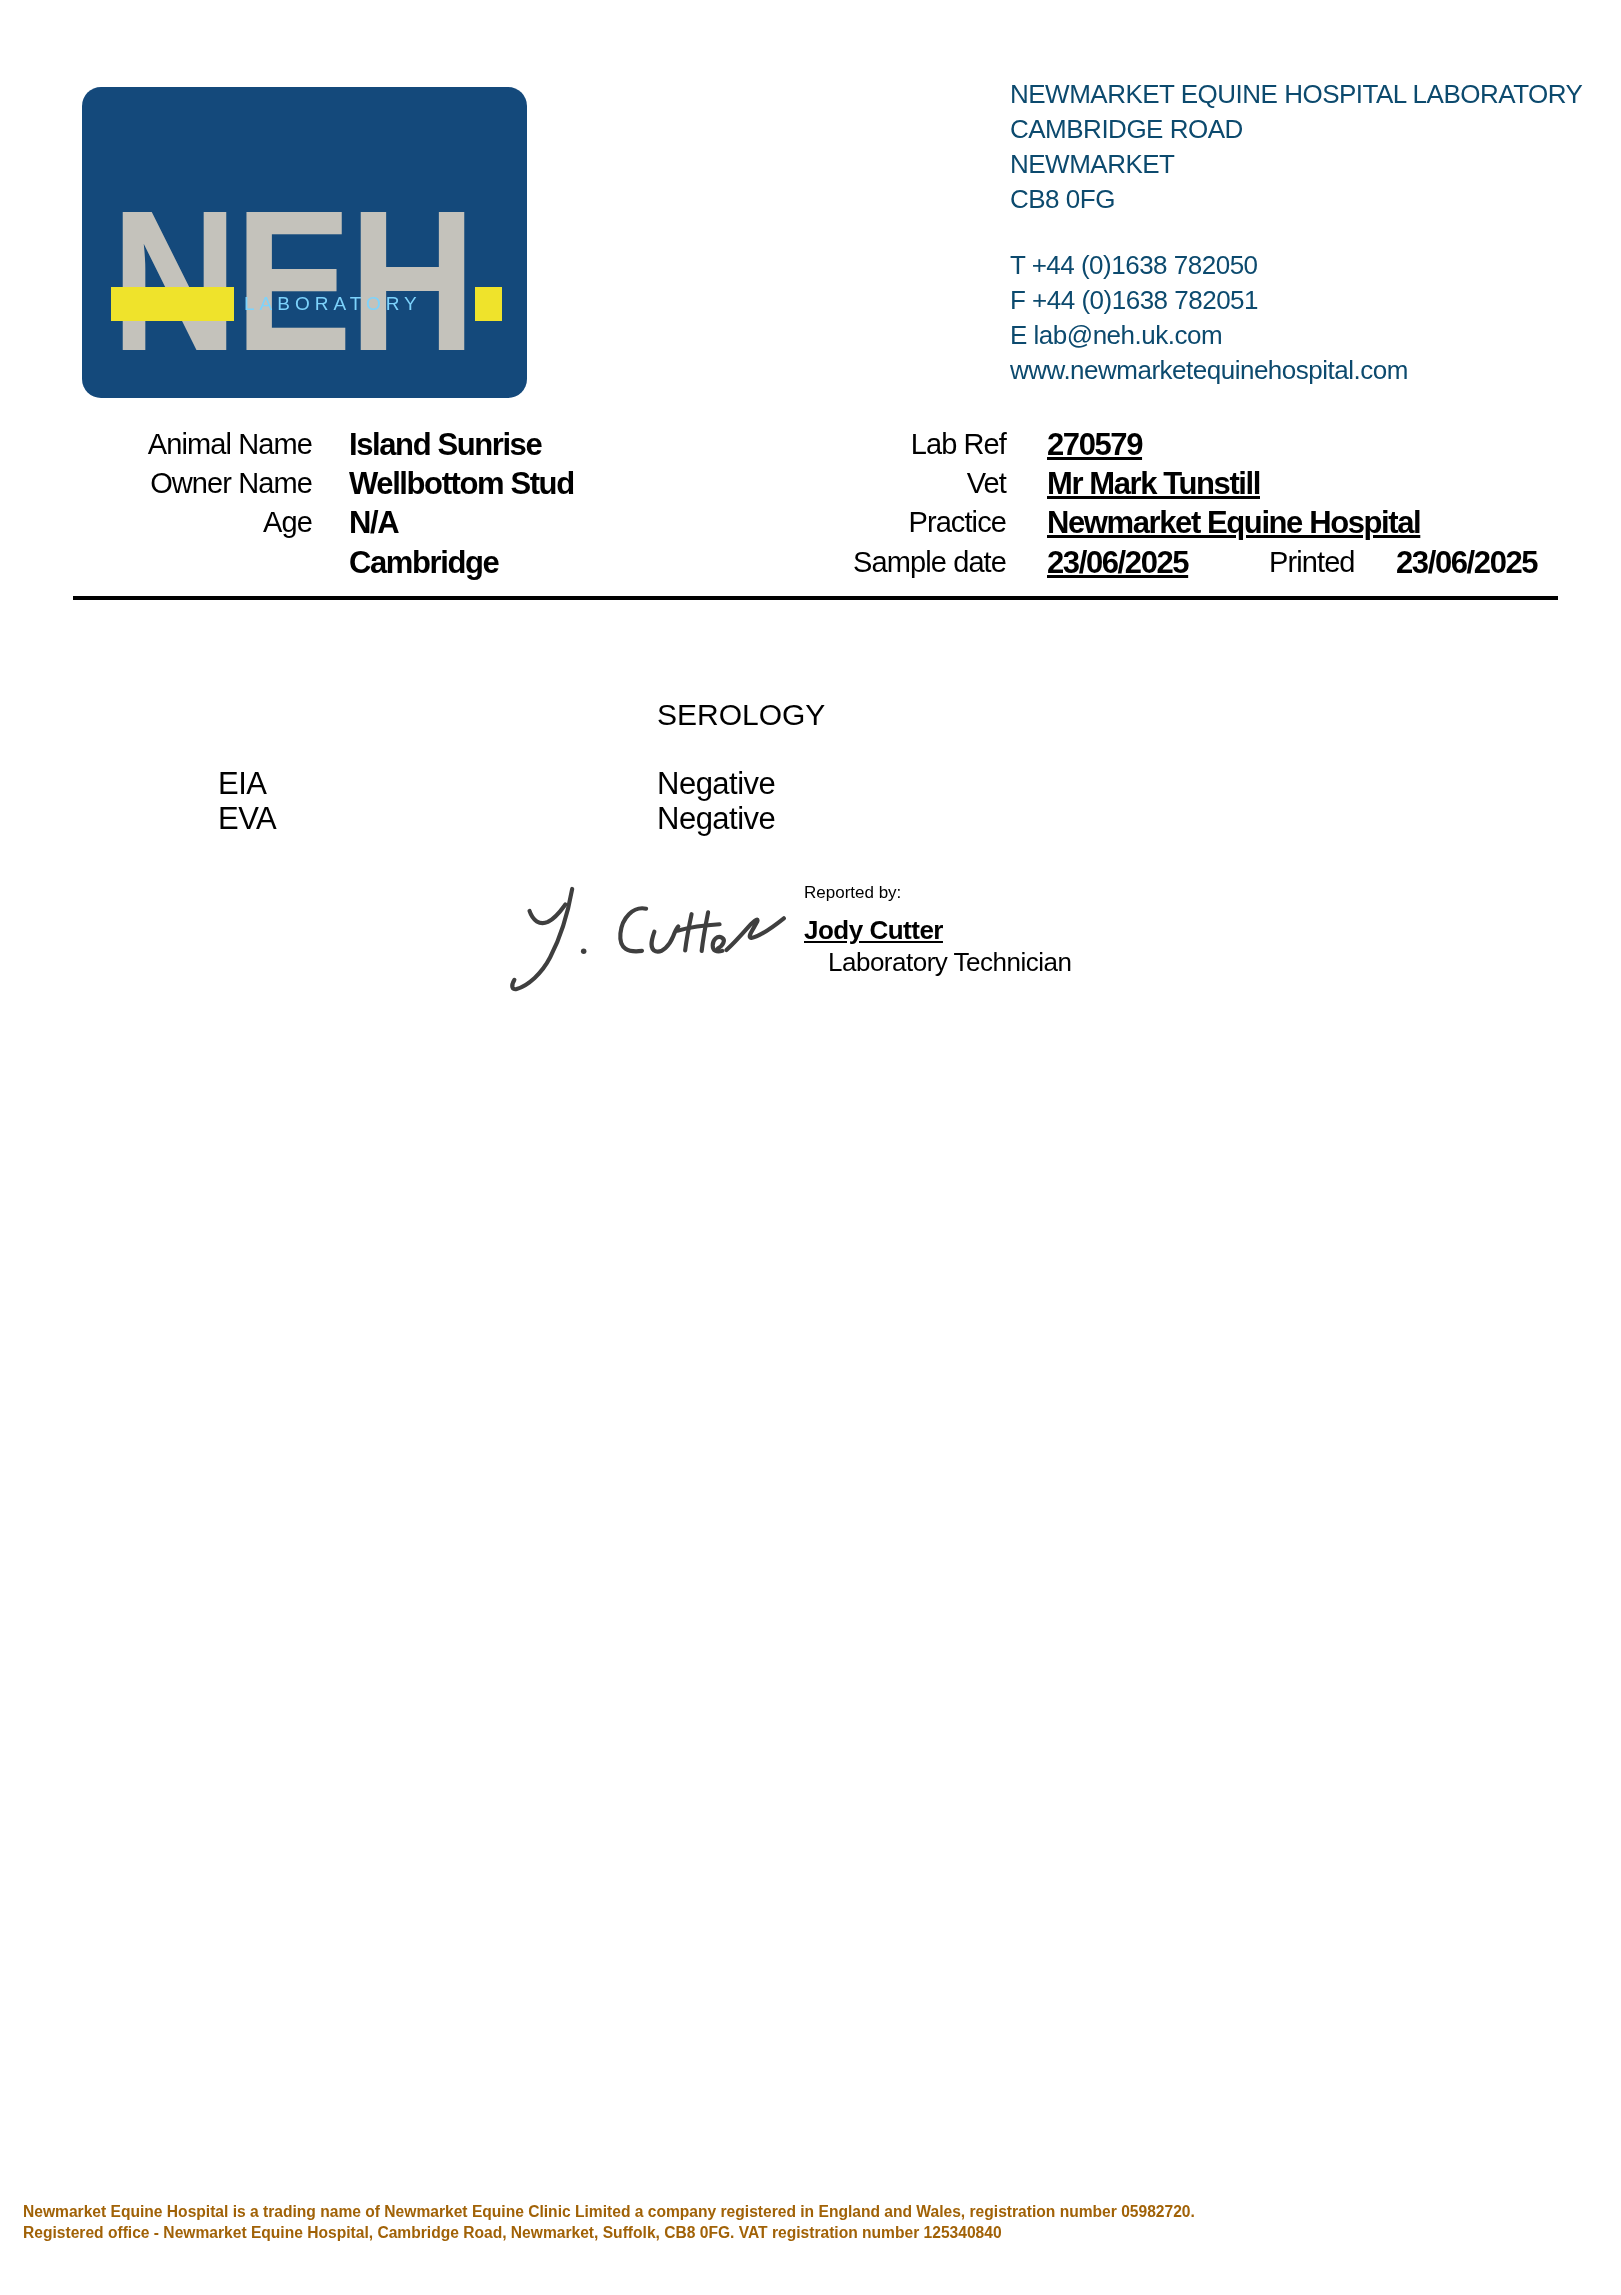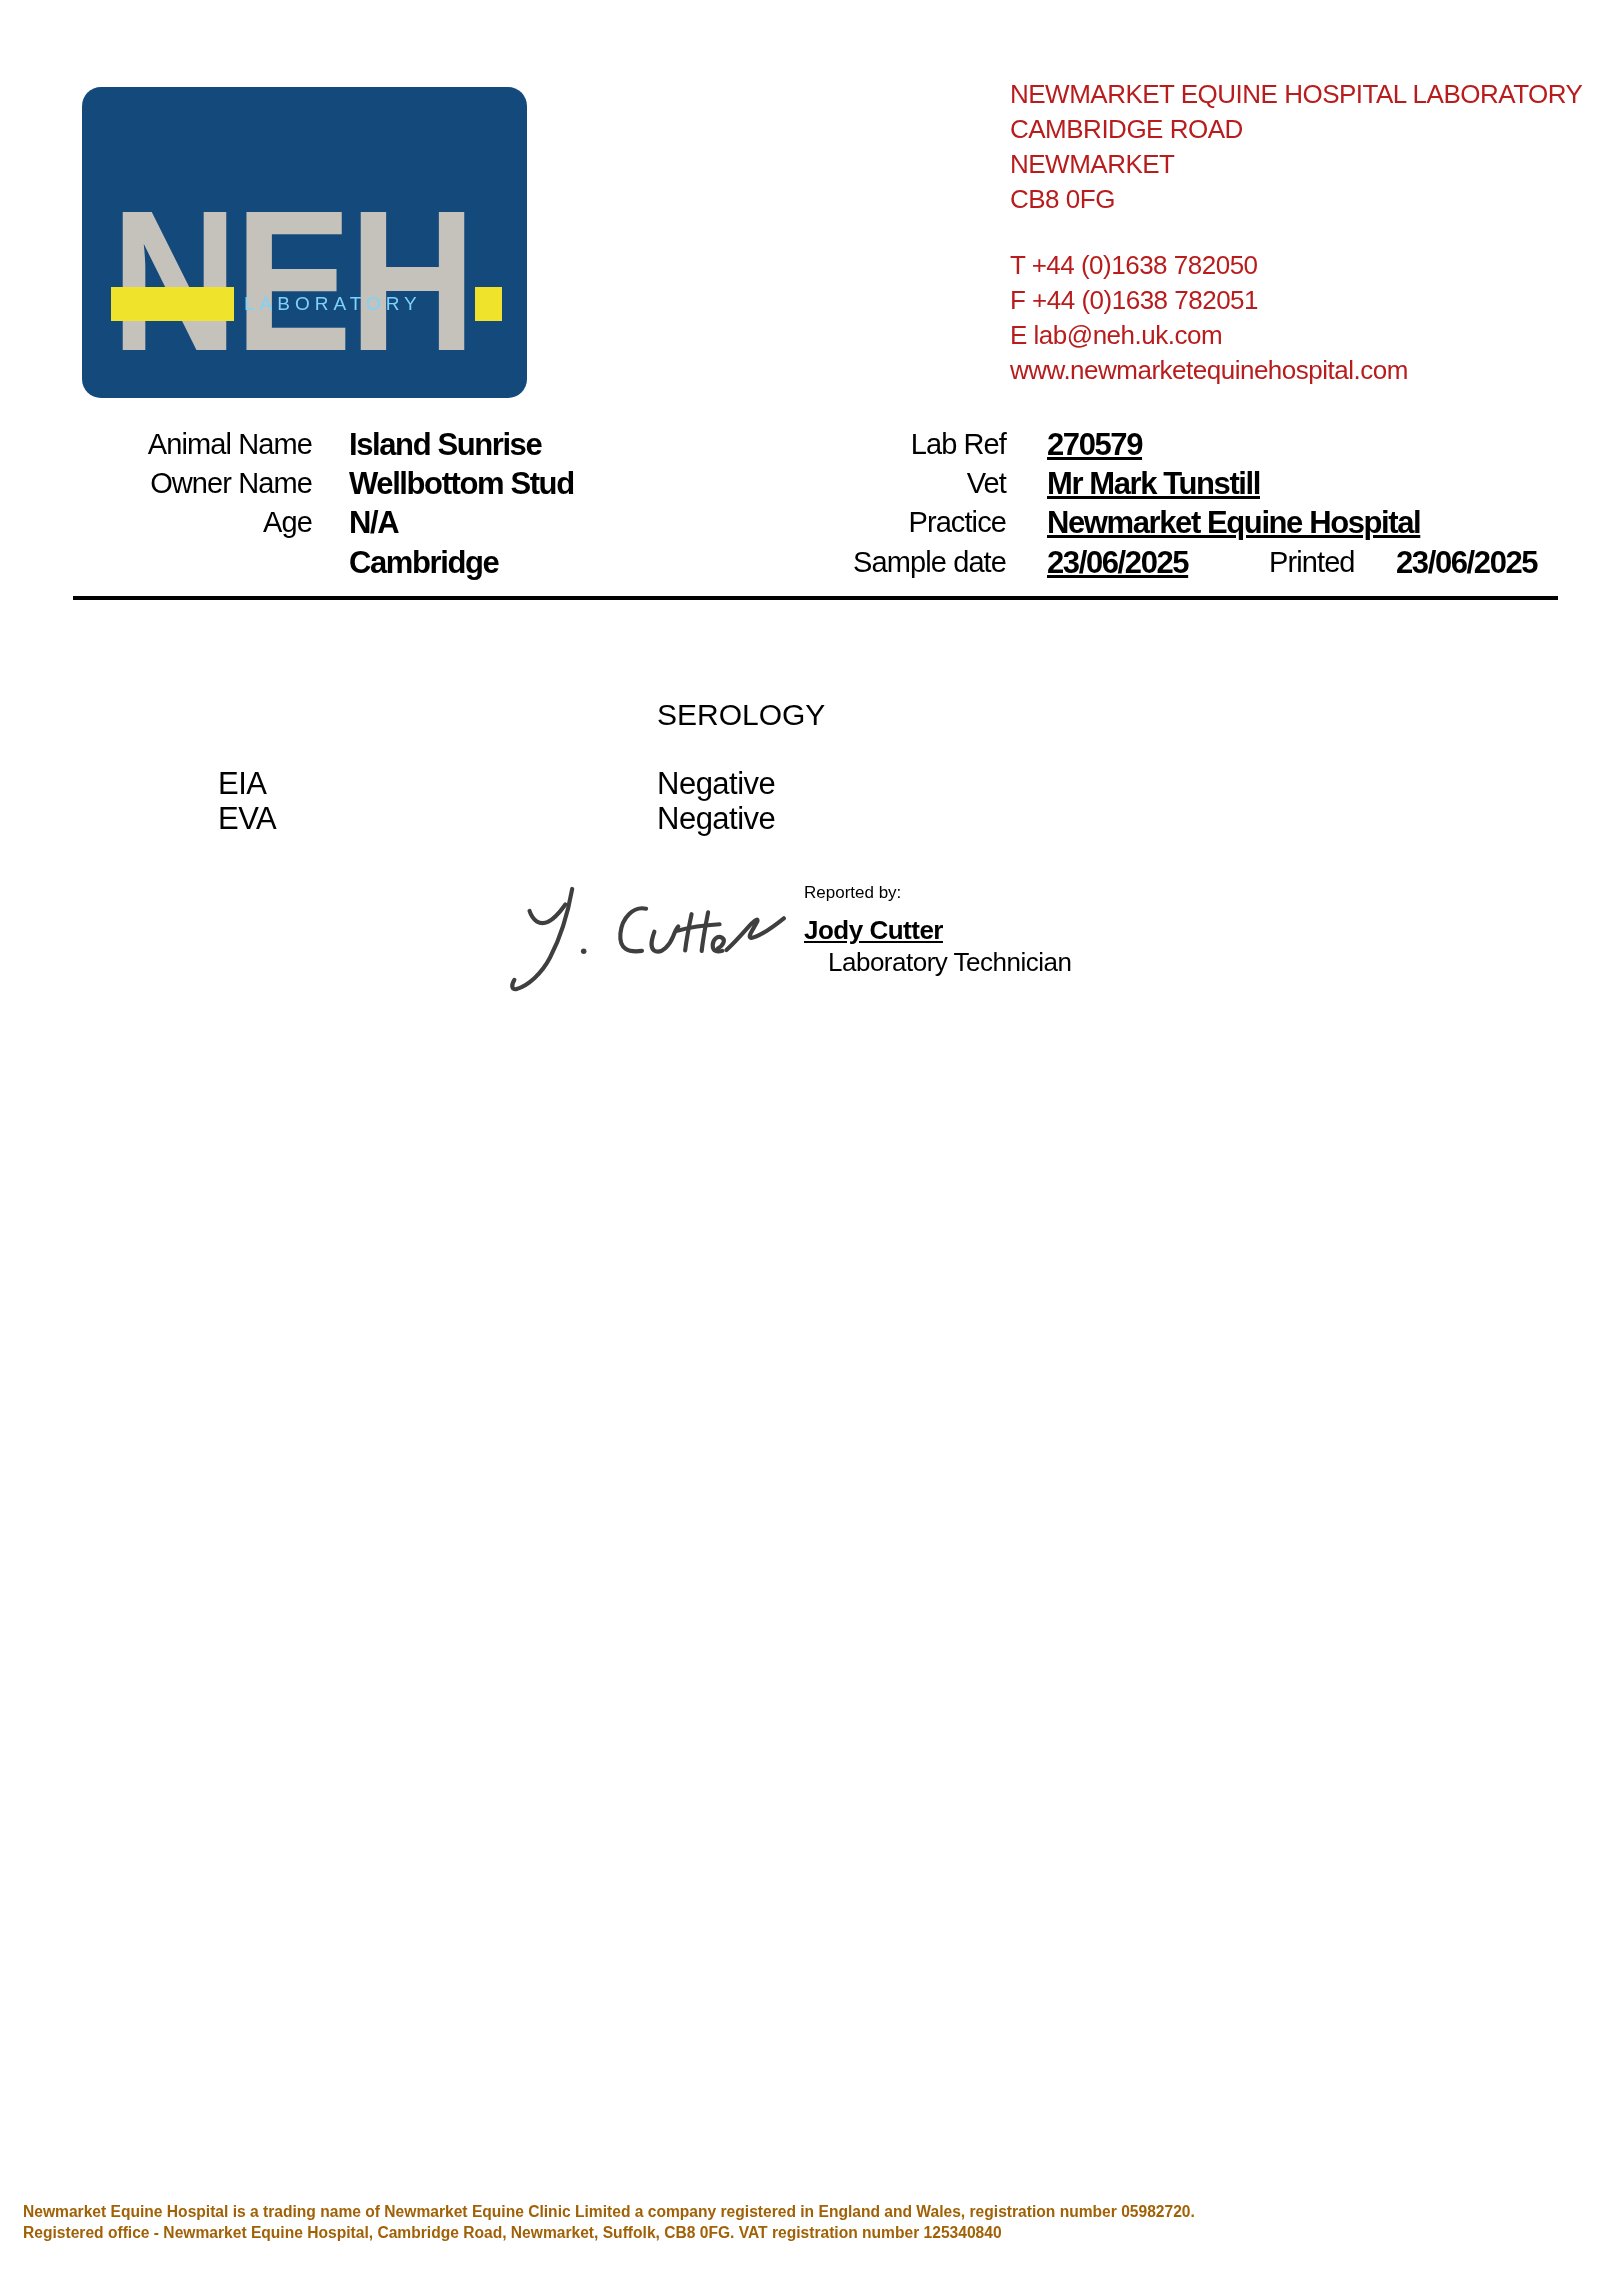--- a/index.html
+++ b/index.html
@@ -11,21 +11,21 @@
   .logo{position:absolute;left:82px;top:87px;width:445px;height:311px;
     background:#14497B;border-radius:19px;}
   .logo-acronym{position:absolute;left:29px;top:94px;font-size:200px;line-height:200px;
     font-weight:bold;color:#C4C2BB;letter-spacing:-3.7px;
     transform:scaleX(0.88);transform-origin:0 0;white-space:nowrap;}
   .logo-bar{position:absolute;left:29px;top:200px;width:123px;height:34px;background:#EFE32B;}
   .logo-word{position:absolute;left:162px;top:200px;height:34px;line-height:34px;
     font-size:19px;letter-spacing:5px;color:#7dd3fc;white-space:nowrap;}
   .logo-square{position:absolute;left:393px;top:200px;width:27px;height:34px;background:#EFE32B;}
   
-  .letterhead{position:absolute;left:1010px;top:77px;color:#b91c1c;font-size:26px;
+  .letterhead{position:absolute;left:1010px;top:77px;color:#0c4a6e;font-size:26px;
     line-height:35px;letter-spacing:-0.5px;white-space:nowrap;}
   .lh-spacer{height:31px;}
   
   .idrow{position:absolute;height:37px;line-height:37px;white-space:nowrap;}
   .lbl{position:absolute;width:230px;text-align:right;font-size:29px;letter-spacing:-0.9px;}
   .val{position:absolute;font-size:31px;font-weight:bold;letter-spacing:-1.4px;}
   .row-y0{top:426px;} .row-y1{top:465px;} .row-y2{top:504px;} .row-y3{top:544px;}
   .left-lbl{left:82px;} .left-val{left:349px;}
   .right-lbl{left:776px;} .right-val{left:1047px;text-decoration:underline;}
   .printed-lbl{left:1269px;width:auto;text-align:left;}

